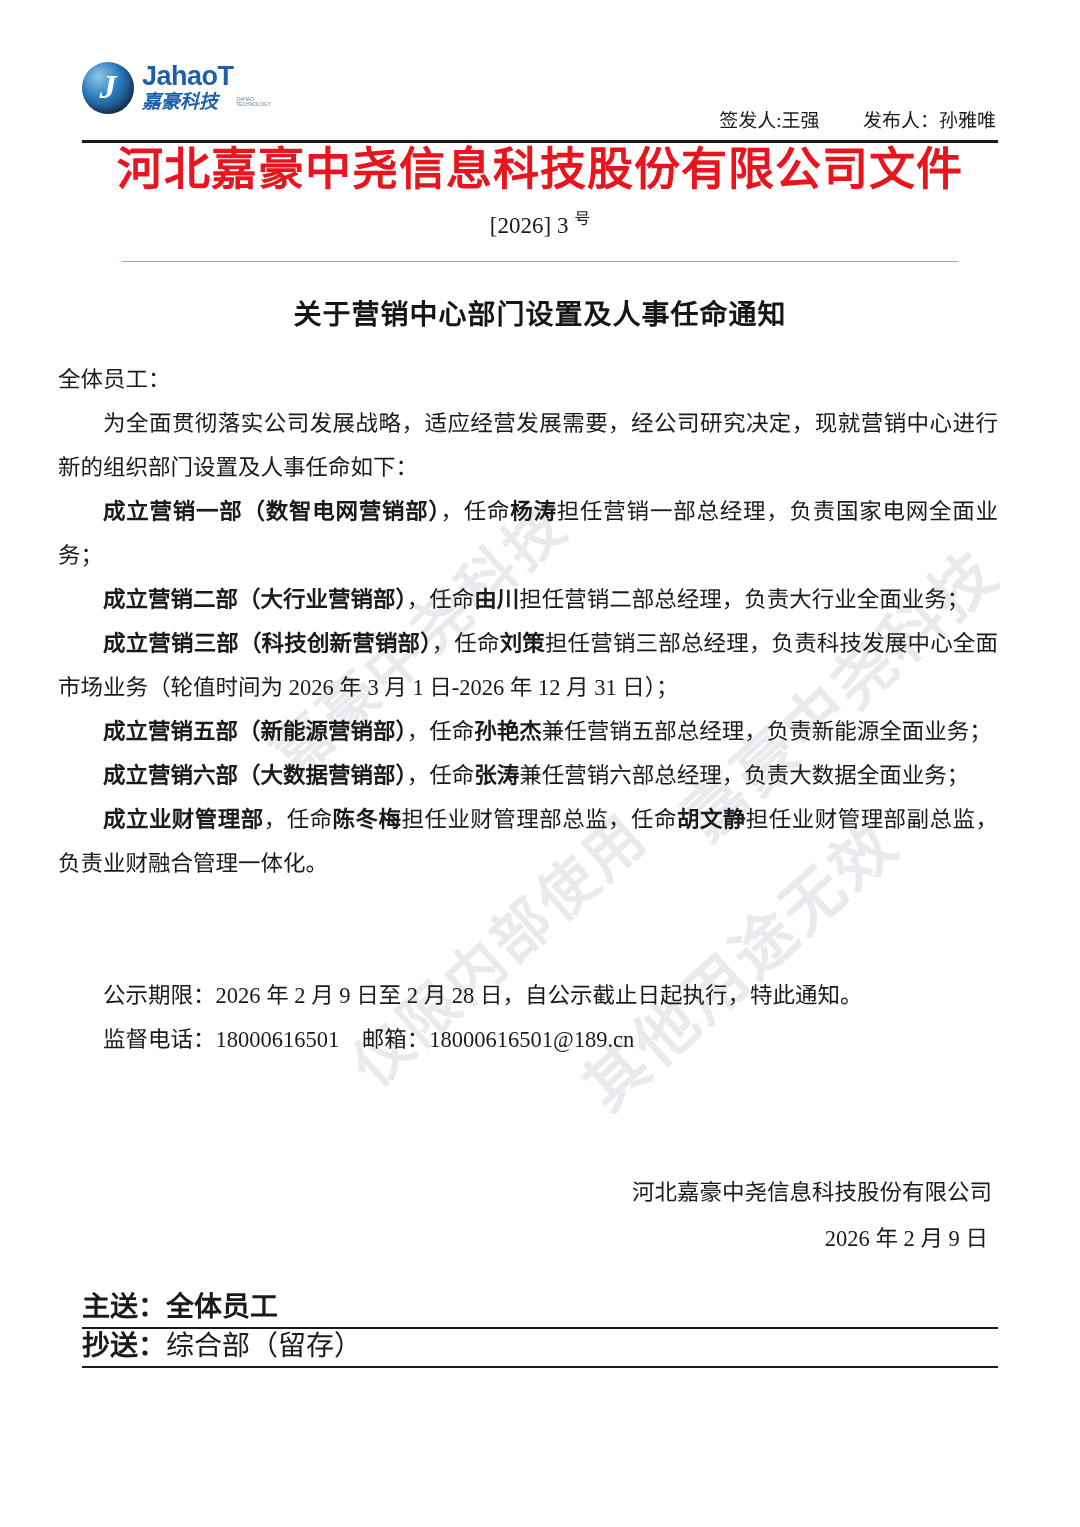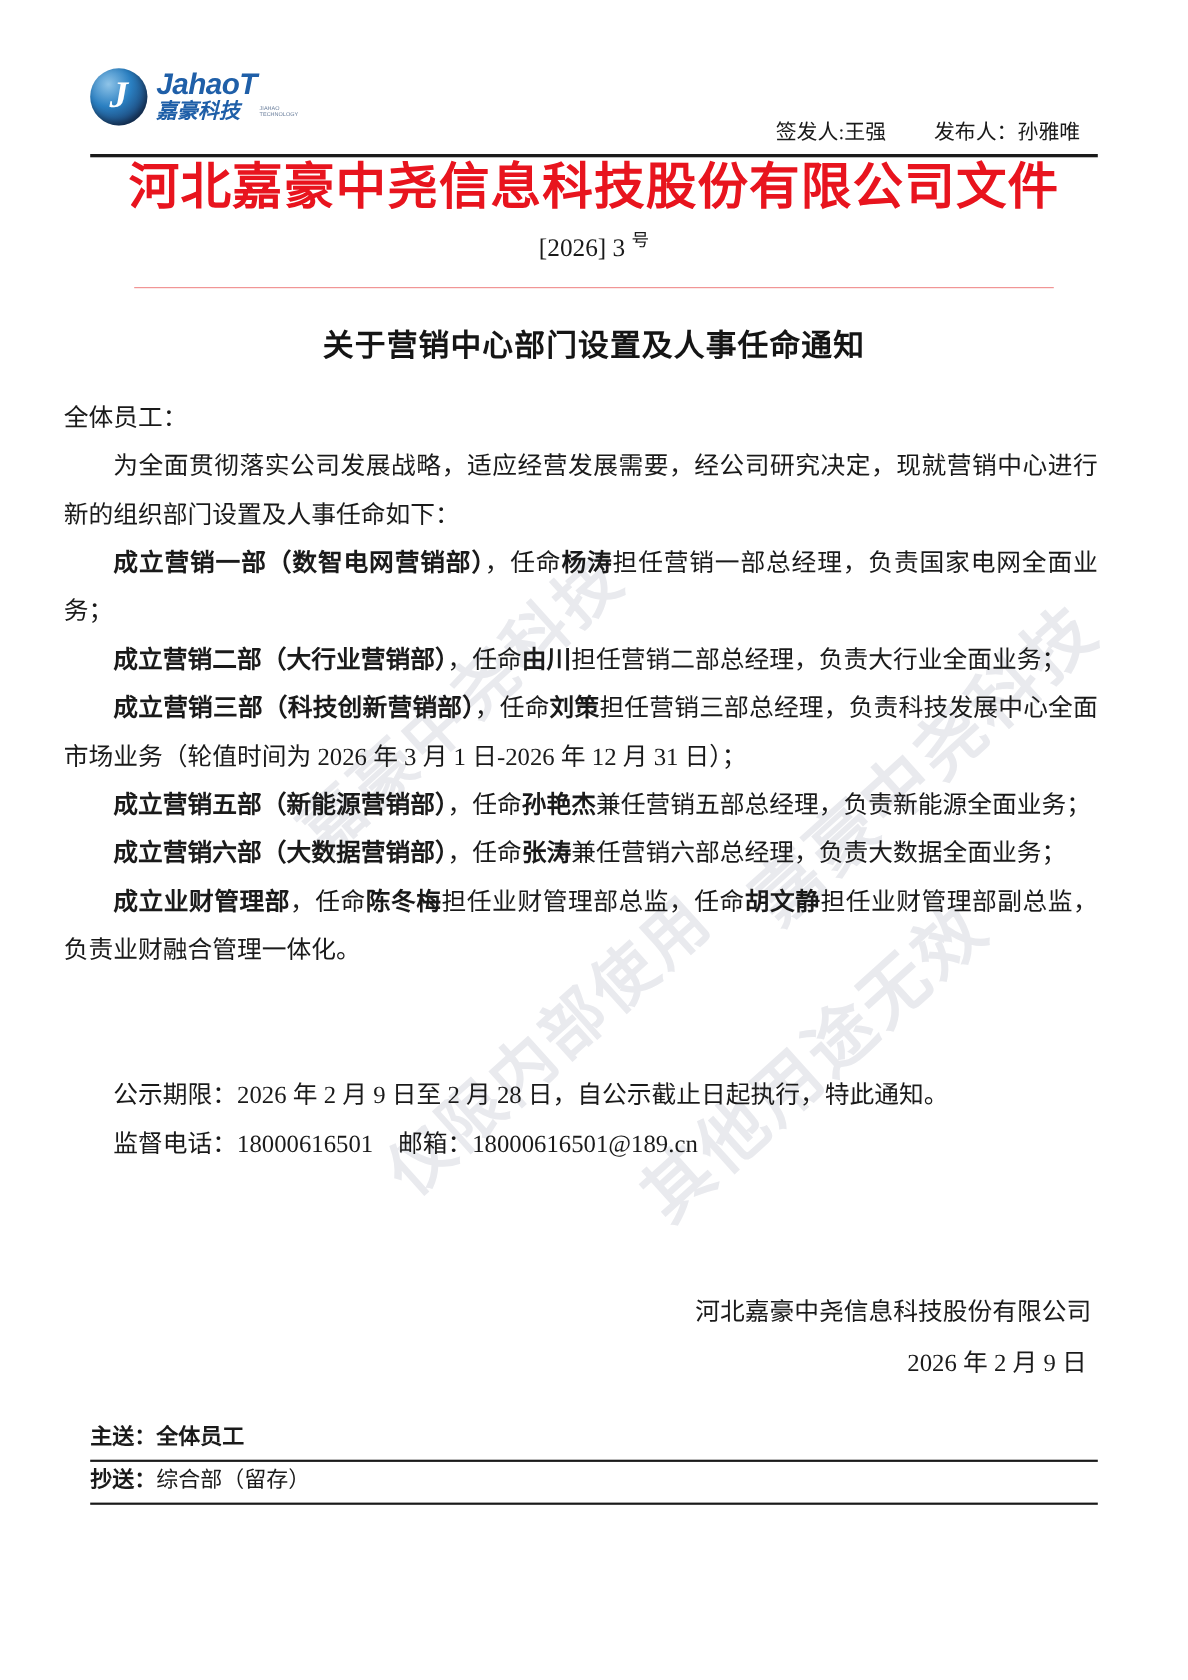--- a/index.html
+++ b/index.html
@@ -79,21 +79,20 @@
     font-family: "Liberation Serif", serif;
     font-style: italic;
     font-weight: 700;
     font-size: 34px;
     color: #ffffff;
     line-height: 1;
   }
   .logo-text { line-height: 1; padding-bottom: 2px; }
   .logo-en {
     font-family: "Liberation Sans", sans-serif;
-    font-style: italic;
     font-weight: 700;
     font-size: 27px;
     letter-spacing: -0.5px;
     color: #1f5fa8;
     display: block;
   }
   .logo-cn-row { display: flex; align-items: flex-end; gap: 18px; }
   .logo-cn {
     font-family: "Liberation Sans", sans-serif;
     font-style: italic;
@@ -108,21 +107,21 @@
     font-family: "Liberation Sans", sans-serif;
     font-size: 5px;
     line-height: 5px;
     color: #6b7f9c;
     text-align: left;
     padding-bottom: 4px;
   }
 
   .signers {
     position: absolute;
-    right: 16px;
+    right: 2px;
     bottom: 8px;
     font-size: 19px;
     font-family: "Liberation Serif", "DejaVu Serif", serif;
     color: #1a1a1a;
     white-space: nowrap;
   }
   .signers .gap { display: inline-block; width: 34px; }
 
   .rule-black {
     margin: 0 82px;
@@ -196,21 +195,21 @@
     color: #1a1a1a;
   }
   .sign-org { padding-right: 6px; }
   .sign-date { padding-right: 10px; }
 
   
   .dispatch {
     margin: 28px 82px 0 82px;
   }
   .dispatch-row {
-    font-size: 20px;
+    font-size: 28px;
     line-height: 34px;
     padding-bottom: 3px;
     border-bottom: 2px solid #1a1a1a;
     color: #1a1a1a;
   }
   .dispatch-row.second {
     border-bottom: 2px solid #1a1a1a;
   }
   .dispatch-row .lbl { font-weight: 700; }
   .dispatch-row .val { font-weight: 700; }

